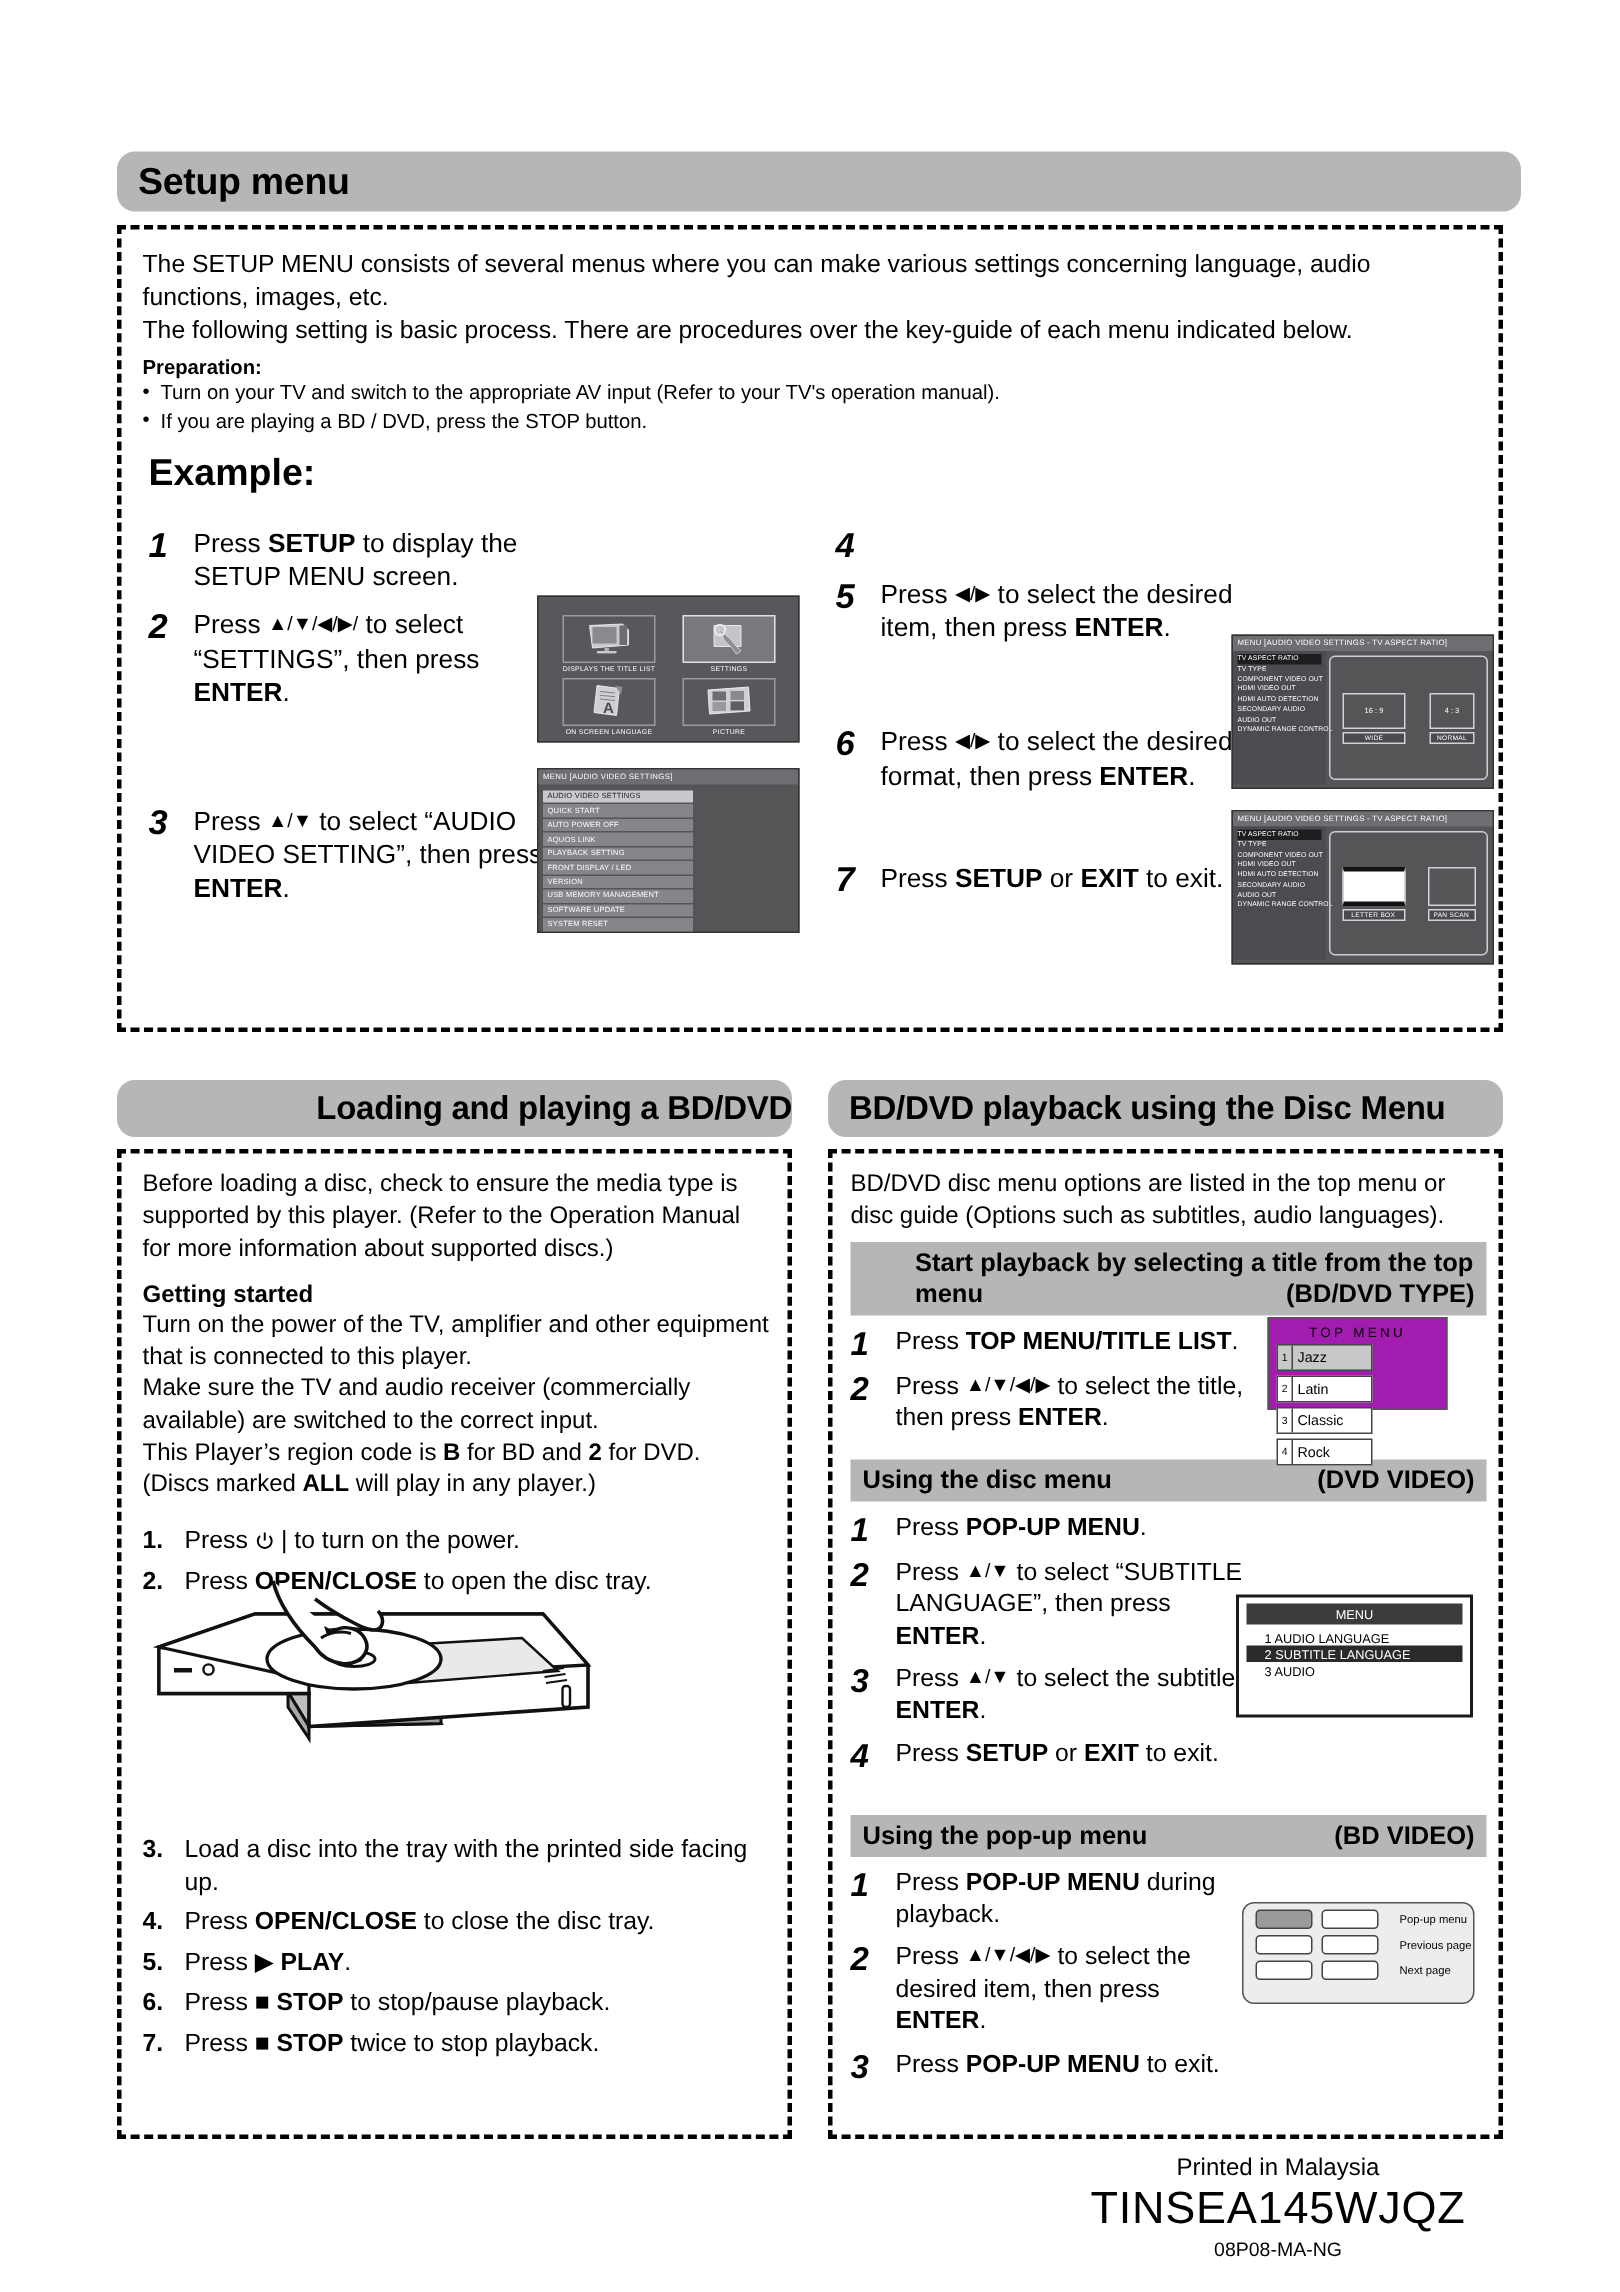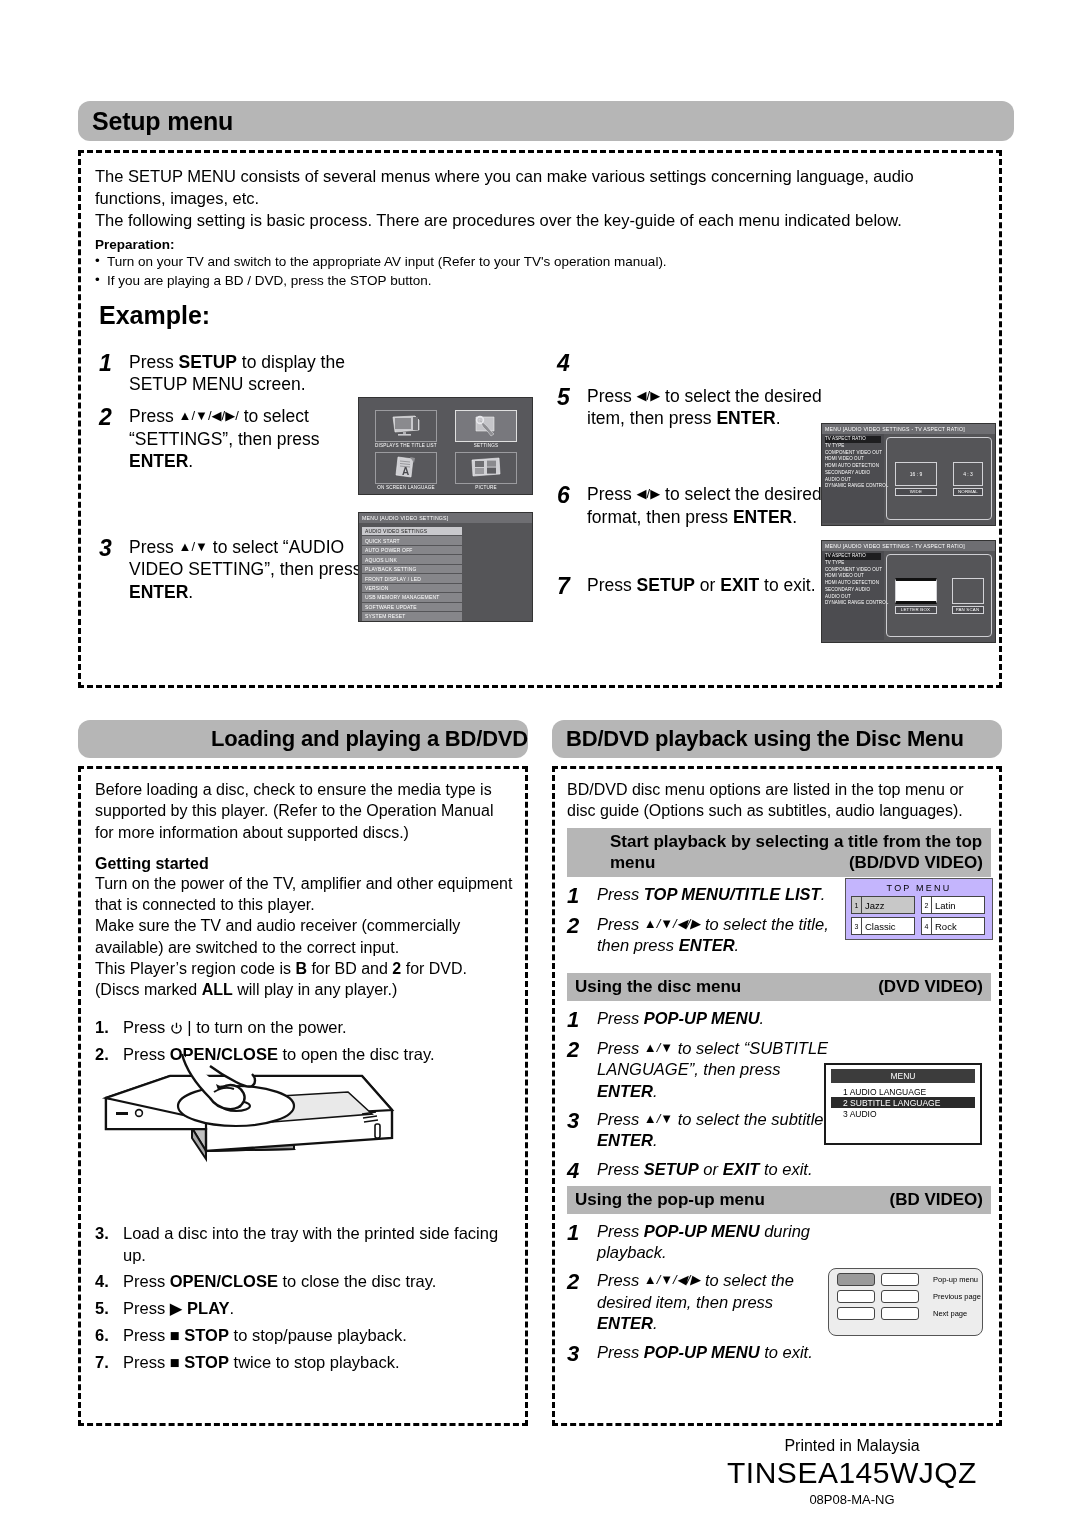--- a/index.html
+++ b/index.html
@@ -134,26 +134,26 @@
   .sub-head {
     background: #b6b6b6; font-weight: bold; font-size: 17px;
     padding: 3px 8px; margin-top: 8px; display: flex; justify-content: space-between;
     line-height: 1.28;
   }
   .sub-head.two { display: block; position: relative; padding-left: 43px; }
   .sub-head.two .tag { position: absolute; right: 8px; bottom: 3px; }
 
   .dstep { display: flex; margin-top: 7px; }
   .dstep .step-num { font-size: 22px; width: 30px; flex: 0 0 30px; }
-  .dstep .step-txt { font-size: 16.5px; line-height: 1.3; font-style: italic; }
+  .dstep .step-txt { font-size: 16.5px; line-height: 1.3; }
 
   
   #topmenu {
-    position: absolute; left: 845px; top: 878px; width: 148px; height: 62px;
-    border: 1px solid #555; background: #c4b5fd;
+    position: absolute; left: 845px; top: 878px; width: 120px; height: 62px;
+    border: 1px solid #555; background: #a21caf;
   }
   #topmenu .tm-title { text-align: center; font-size: 9px; letter-spacing: 2.2px; padding-top: 4px; }
   .tm-grid { display: flex; flex-wrap: wrap; padding: 3px 5px; gap: 3px 6px; }
   .tm-cell { width: 64px; height: 18px; border: 1px solid #444; display: flex; align-items: center; font-size: 9.5px; background:#fff;}
   .tm-cell .idx { font-size: 7px; width: 10px; text-align: center; border-right: 1px solid #444; height: 100%;
                   display:flex; align-items:center; justify-content:center; }
   .tm-cell .lbl { padding-left: 3px; }
   .tm-cell.sel { background: #c8c8c8; }
   .tm-cell.sel .lbl { background: #c8c8c8; }
 
@@ -447,21 +447,21 @@
   <div class="pill" id="disc-pill">
     <span>BD/DVD playback using the Disc Menu</span>
   </div>
 
   <div class="dashed" id="disc-box">
     <div id="disc-inner">
       <p>BD/DVD disc menu options are listed in the top menu or disc guide (Options such as subtitles, audio languages).</p>
 
       <div class="sub-head two" style="margin-top:6px;">
         <span>Start playback by selecting a title from the top menu</span>
-        <span class="tag">(BD/DVD VIDEO)</span>
+        <span class="tag">(BD/DVD TYPE)</span>
       </div>
       <div style="width:265px">
         <div class="dstep">
           <div class="step-num">1</div>
           <div class="step-txt">Press <b>TOP MENU/TITLE LIST</b>.</div>
         </div>
         <div class="dstep">
           <div class="step-num">2</div>
           <div class="step-txt">Press <span class="arrow">▲/▼/◀/▶</span> to select the title, then press <b>ENTER</b>.</div>
         </div>
@@ -481,21 +481,21 @@
       </div>
       <div class="dstep">
         <div class="step-num">3</div>
         <div class="step-txt">Press <span class="arrow">▲/▼</span> to select the subtitle language, then press <b>ENTER</b>.</div>
       </div>
       <div class="dstep">
         <div class="step-num">4</div>
         <div class="step-txt">Press <b>SETUP</b> or <b>EXIT</b> to exit.</div>
       </div>
 
-      <div class="sub-head" style="margin-top:4px;text-align:right;">
+      <div class="sub-head" style="margin-top:28px;text-align:right;">
         <span>Using the pop-up menu</span>
         <span>(BD VIDEO)</span>
       </div>
       <div style="width:265px">
         <div class="dstep">
           <div class="step-num">1</div>
           <div class="step-txt">Press <b>POP-UP MENU</b> during playback.</div>
         </div>
         <div class="dstep">
           <div class="step-num">2</div>

